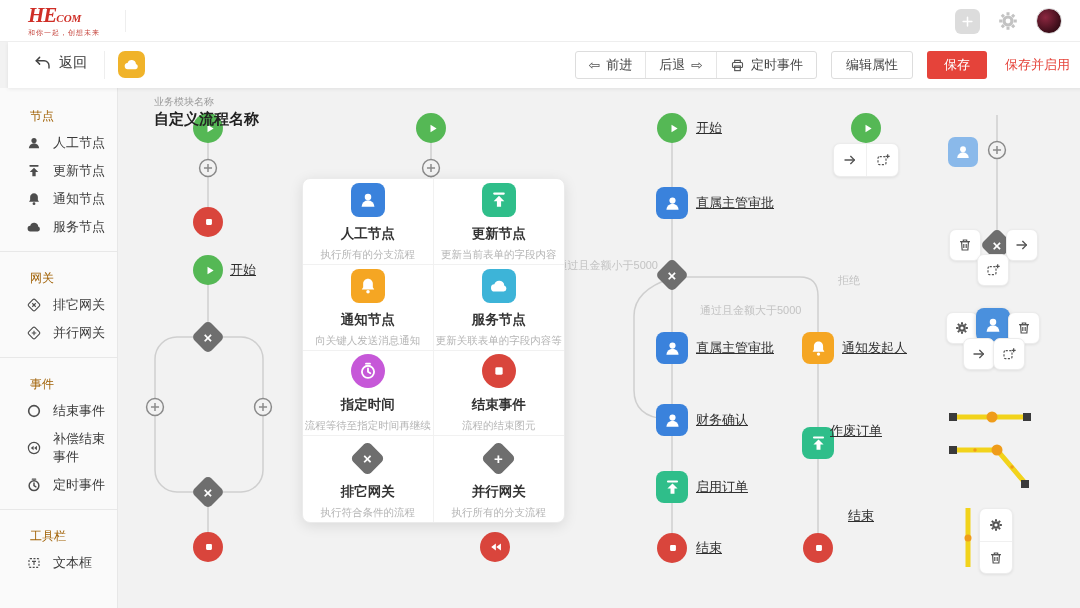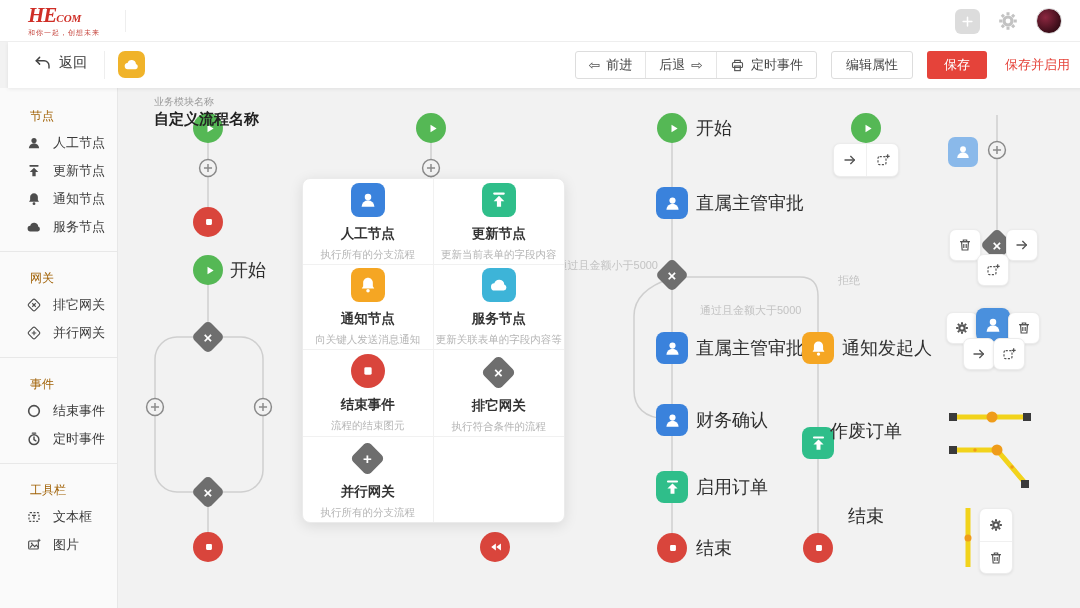--- a/index.html
+++ b/index.html
@@ -56,21 +56,21 @@
   .play .ic { width:17px; height:17px; margin-left:2px; }
   .redc { width:30px; height:30px; border-radius:50%; background:#d9453c; }
   .redc .ic { width:16px; height:16px; }
   .node { width:32px; height:32px; border-radius:8px; display:flex; align-items:center; justify-content:center; color:#fff; cursor:pointer; }
   .node .ic { width:19px; height:19px; }
   .plusc { width:22px; height:22px; color:#8a8a8a; cursor:pointer; }
   .diamond { width:24px; height:24px; background:#6e6e6e; border-radius:5px; transform:translate(-50%,-50%) rotate(45deg); display:flex; align-items:center; justify-content:center; cursor:pointer; }
   .diamond span { transform:rotate(-45deg); color:#fff; font-size:15px; font-weight:bold; line-height:1; }
   .dx::after { content:"×"; }
   .dp::after { content:"+"; }
-  .flabel { position:absolute; transform:translateY(-50%); font-size:18px; color:#2f2f2f; white-space:nowrap; }
+  .flabel { position:absolute; transform:translateY(-50%); font-size:13px; color:#2f2f2f; white-space:nowrap;text-decoration:underline; }
   .clabel { position:absolute; transform:translateY(-50%); font-size:11px; color:#c3c3c3; white-space:nowrap;text-align:center; }
 
   
   .wbtn { position:absolute; width:32px; height:32px; background:#fff; border:1px solid #ececec; border-radius:7px; box-shadow:0 1px 3px rgba(0,0,0,.08); display:flex; align-items:center; justify-content:center; color:#555; cursor:pointer; transform:translate(-50%,-50%); }
   .wbtn .ic { width:16px; height:16px; }
   .mini-bar { position:absolute; background:#fff; border:1px solid #ececec; border-radius:7px; box-shadow:0 1px 3px rgba(0,0,0,.08); display:flex; }
   .mini-cell { width:32px; height:32px; display:flex; align-items:center; justify-content:center; color:#555; cursor:pointer; }
   .mini-cell + .mini-cell { border-left:1px solid #f0f0f0; }
   .mini-cell .ic { width:16px; height:16px; }
   .mini-bar.vert { flex-direction:column; }
@@ -337,37 +337,37 @@
     <div class="sb-divider"></div>
     <div class="sb-title">事件</div>
     <div class="sb-item">
         <svg class="ic" viewBox="0 0 24 24">
           <use href="#i-circle-o"></use>
         </svg>
         <span>结束事件</span>
       </div>
     <div class="sb-item">
         <svg class="ic" viewBox="0 0 24 24">
+          <use href="#i-compensate"></use>
+        </svg>
+        <span>补偿结束事件</span>
+      </div>
+    <div class="sb-item">
+        <svg class="ic" viewBox="0 0 24 24">
           <use href="#i-clock"></use>
         </svg>
         <span>定时事件</span>
       </div>
     <div class="sb-divider"></div>
     <div class="sb-title">工具栏</div>
     <div class="sb-item">
         <svg class="ic" viewBox="0 0 24 24">
           <use href="#i-textbox"></use>
         </svg>
         <span>文本框</span>
-      </div>
-    <div class="sb-item">
-        <svg class="ic" viewBox="0 0 24 24">
-          <use href="#i-image"></use>
-        </svg>
-        <span>图片</span>
       </div>
     <div class="sb-item"></div>
 
   </div>
 
   <div class="canvas">
 
     <svg class="abs" width="962" height="520" style="left:0;top:0">
       <g fill="none" stroke="#cfcfcf" stroke-width="1.5">
         <path d="M90 40 V134"></path>
@@ -479,20 +479,29 @@
       <div class="pcell">
         <div class="pico" style="background:#3db4d8">
             <svg class="ic" viewBox="0 0 24 24">
               <use href="#i-cloud"></use>
             </svg>
           </div>
         <div class="ptitle">服务节点</div>
         <div class="pdesc">更新关联表单的字段内容等</div>
       </div>
       <div class="pcell">
+        <div class="pico round" style="background:#c658d8">
+            <svg class="ic" viewBox="0 0 24 24">
+              <use href="#i-clock"></use>
+            </svg>
+          </div>
+        <div class="ptitle">指定时间</div>
+        <div class="pdesc">流程等待至指定时间再继续</div>
+      </div>
+      <div class="pcell">
         <div class="pico round" style="background:#d9453c">
             <svg class="ic" viewBox="0 0 24 24">
               <use href="#i-stop"></use>
             </svg>
           </div>
         <div class="ptitle">结束事件</div>
         <div class="pdesc">流程的结束图元</div>
       </div>
       <div class="pcell">
         <div class="pdiamond">

